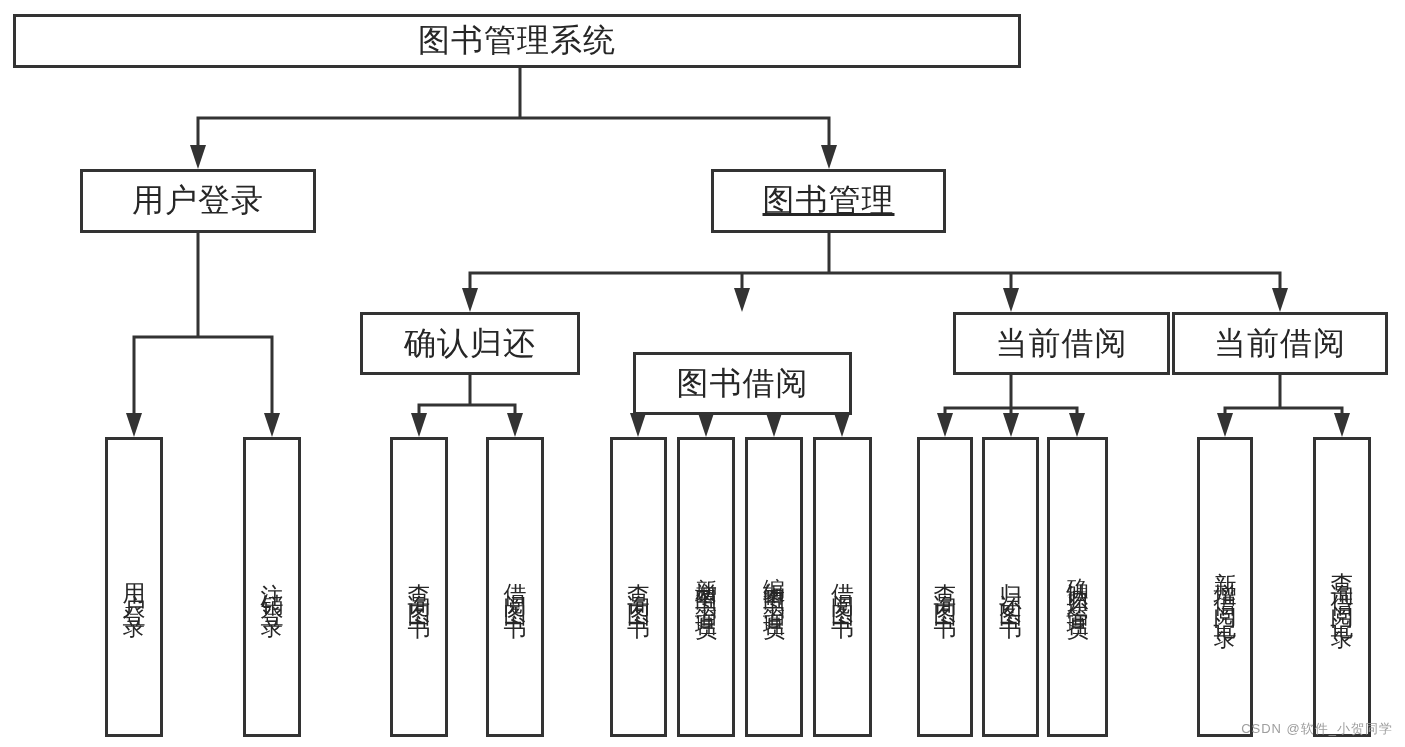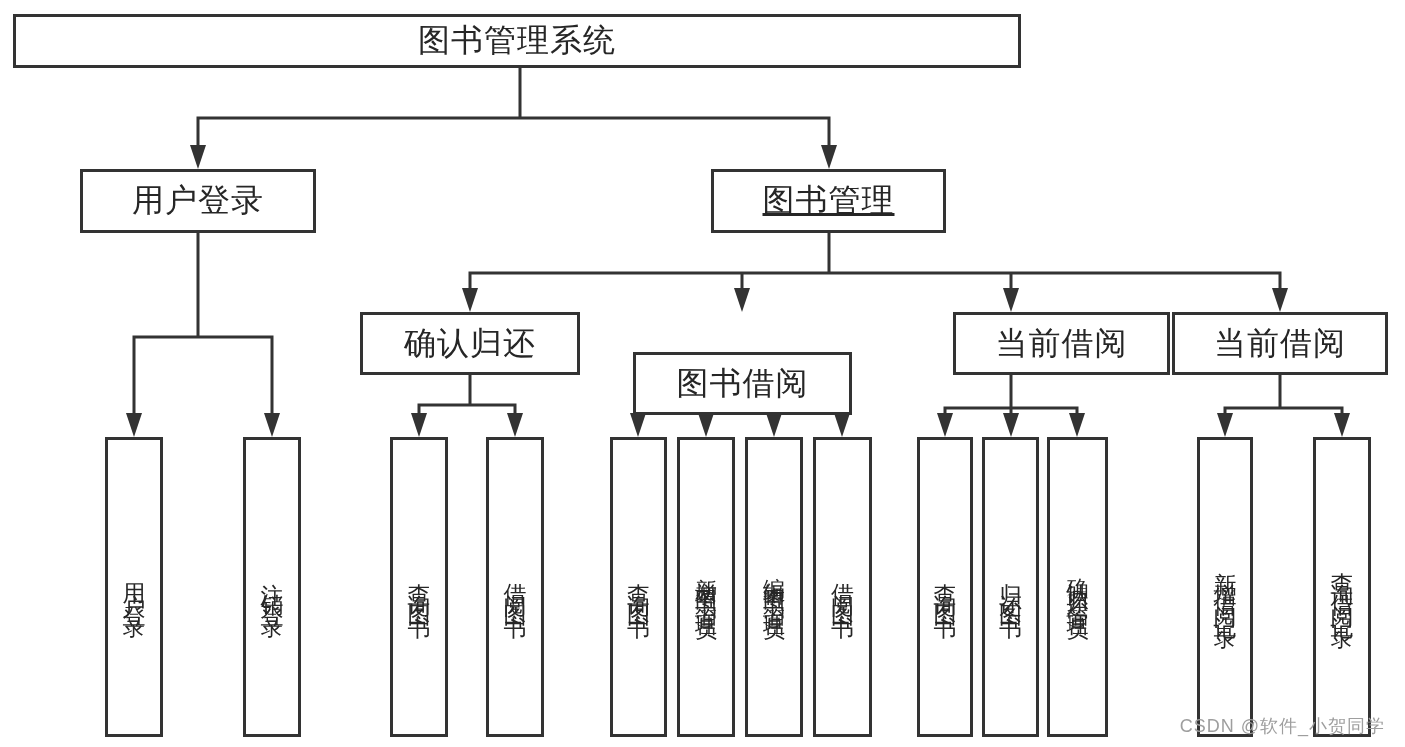--- a/index.html
+++ b/index.html
@@ -54,23 +54,23 @@
     white-space: nowrap;
     line-height: 1;
   }
   .leaf.long > span {
     font-size: 22px;
     letter-spacing: 6px;
   }
 
   .watermark {
     position: absolute;
-    right: 20px;
+    right: 12px;
     bottom: 9px;
-    font-size: 18px;
+    font-size: 13px;
     color: #9e9e9e;
     letter-spacing: 1px;
     white-space: nowrap;
   }
 </style>
 </head>
 <body>
 
 <div class="stage">
 

